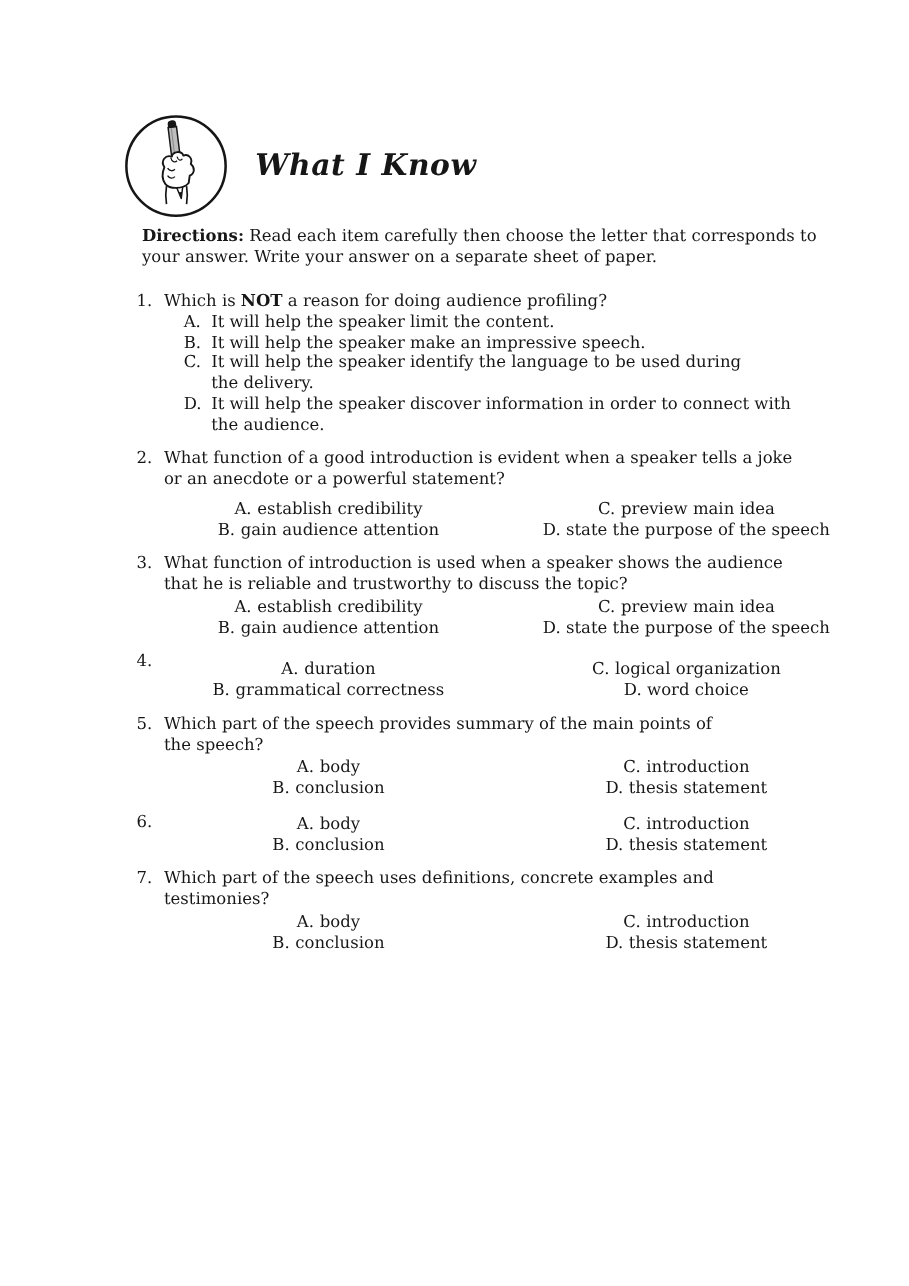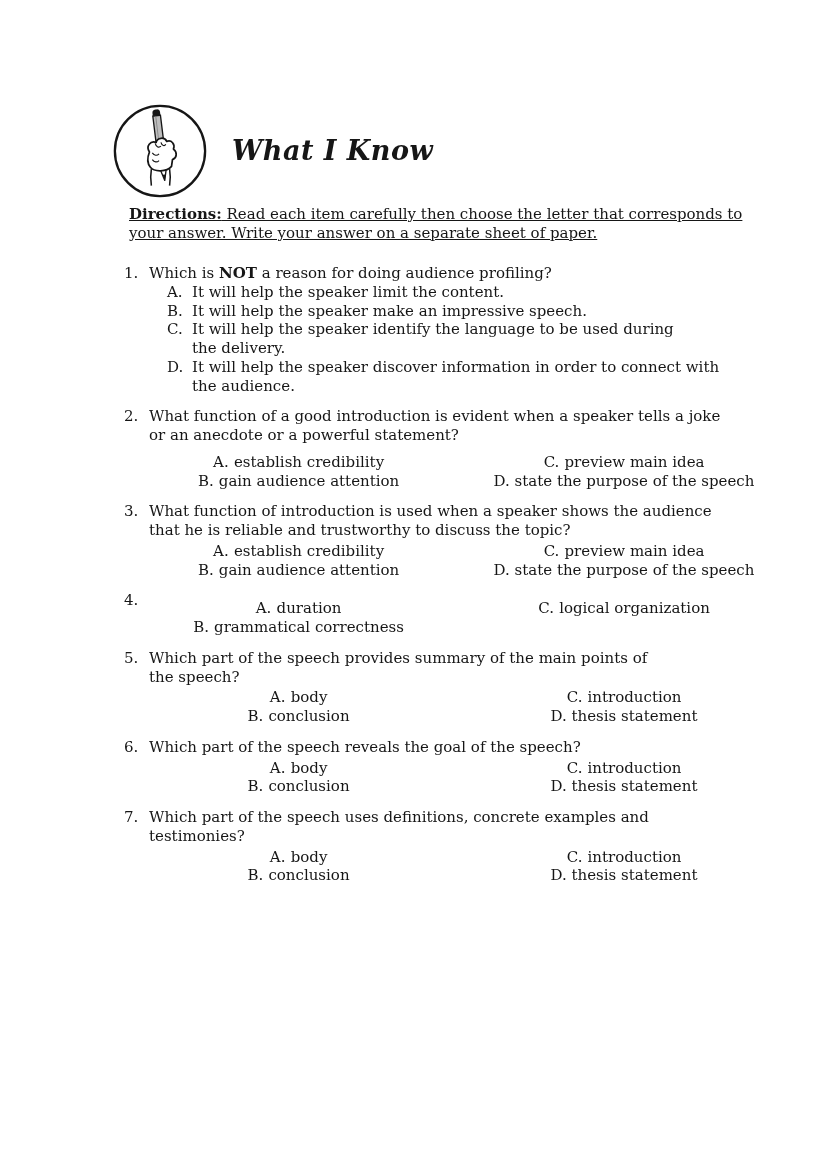--- a/index.html
+++ b/index.html
@@ -33,21 +33,20 @@
     font-weight: bold;
     font-style: italic;
     letter-spacing: 0.5px;
   }
 
   .directions {
     position: absolute;
     top: 205px;
     left: 129px;
     width: 660px;
-    text-decoration: underline;
   }
 
   .content {
     position: absolute;
     top: 264px;
     left: 124px;
     width: 680px;
   }
   .question { display: flex; margin-bottom: 12px; }
   .qnum { width: 25px; flex: none; }
@@ -174,20 +173,21 @@
       </div>
     </div>
 
     <div class="question">
       <div class="qnum">4.</div>
       <div class="qbody">
         <div class="opt-grid gap-top">
           <div class="opt"><span class="letter">A.</span><span>duration</span></div>
           <div class="opt"><span class="letter">C.</span><span>logical organization</span></div>
           <div class="opt"><span class="letter">B.</span><span>grammatical correctness</span></div>
+          <div class="opt"><span class="letter">D.</span><span>word choice</span></div>
         </div>
       </div>
     </div>
 
     <div class="question">
       <div class="qnum">5.</div>
       <div class="qbody">
         <div class="qtext pre">Which part of the speech provides summary of the main points of
 the speech?</div>
         <div class="opt-grid">
@@ -195,21 +195,20 @@
           <div class="opt"><span class="letter">C.</span><span>introduction</span></div>
           <div class="opt"><span class="letter">B.</span><span>conclusion</span></div>
           <div class="opt"><span class="letter">D.</span><span>thesis statement</span></div>
         </div>
       </div>
     </div>
 
     <div class="question">
       <div class="qnum">6.</div>
       <div class="qbody">
-        <div class="qtext pre">Which part of the speech reveals the goal of the speech?</div>
         <div class="opt-grid">
           <div class="opt"><span class="letter">A.</span><span>body</span></div>
           <div class="opt"><span class="letter">C.</span><span>introduction</span></div>
           <div class="opt"><span class="letter">B.</span><span>conclusion</span></div>
           <div class="opt"><span class="letter">D.</span><span>thesis statement</span></div>
         </div>
       </div>
     </div>
 
     <div class="question">

